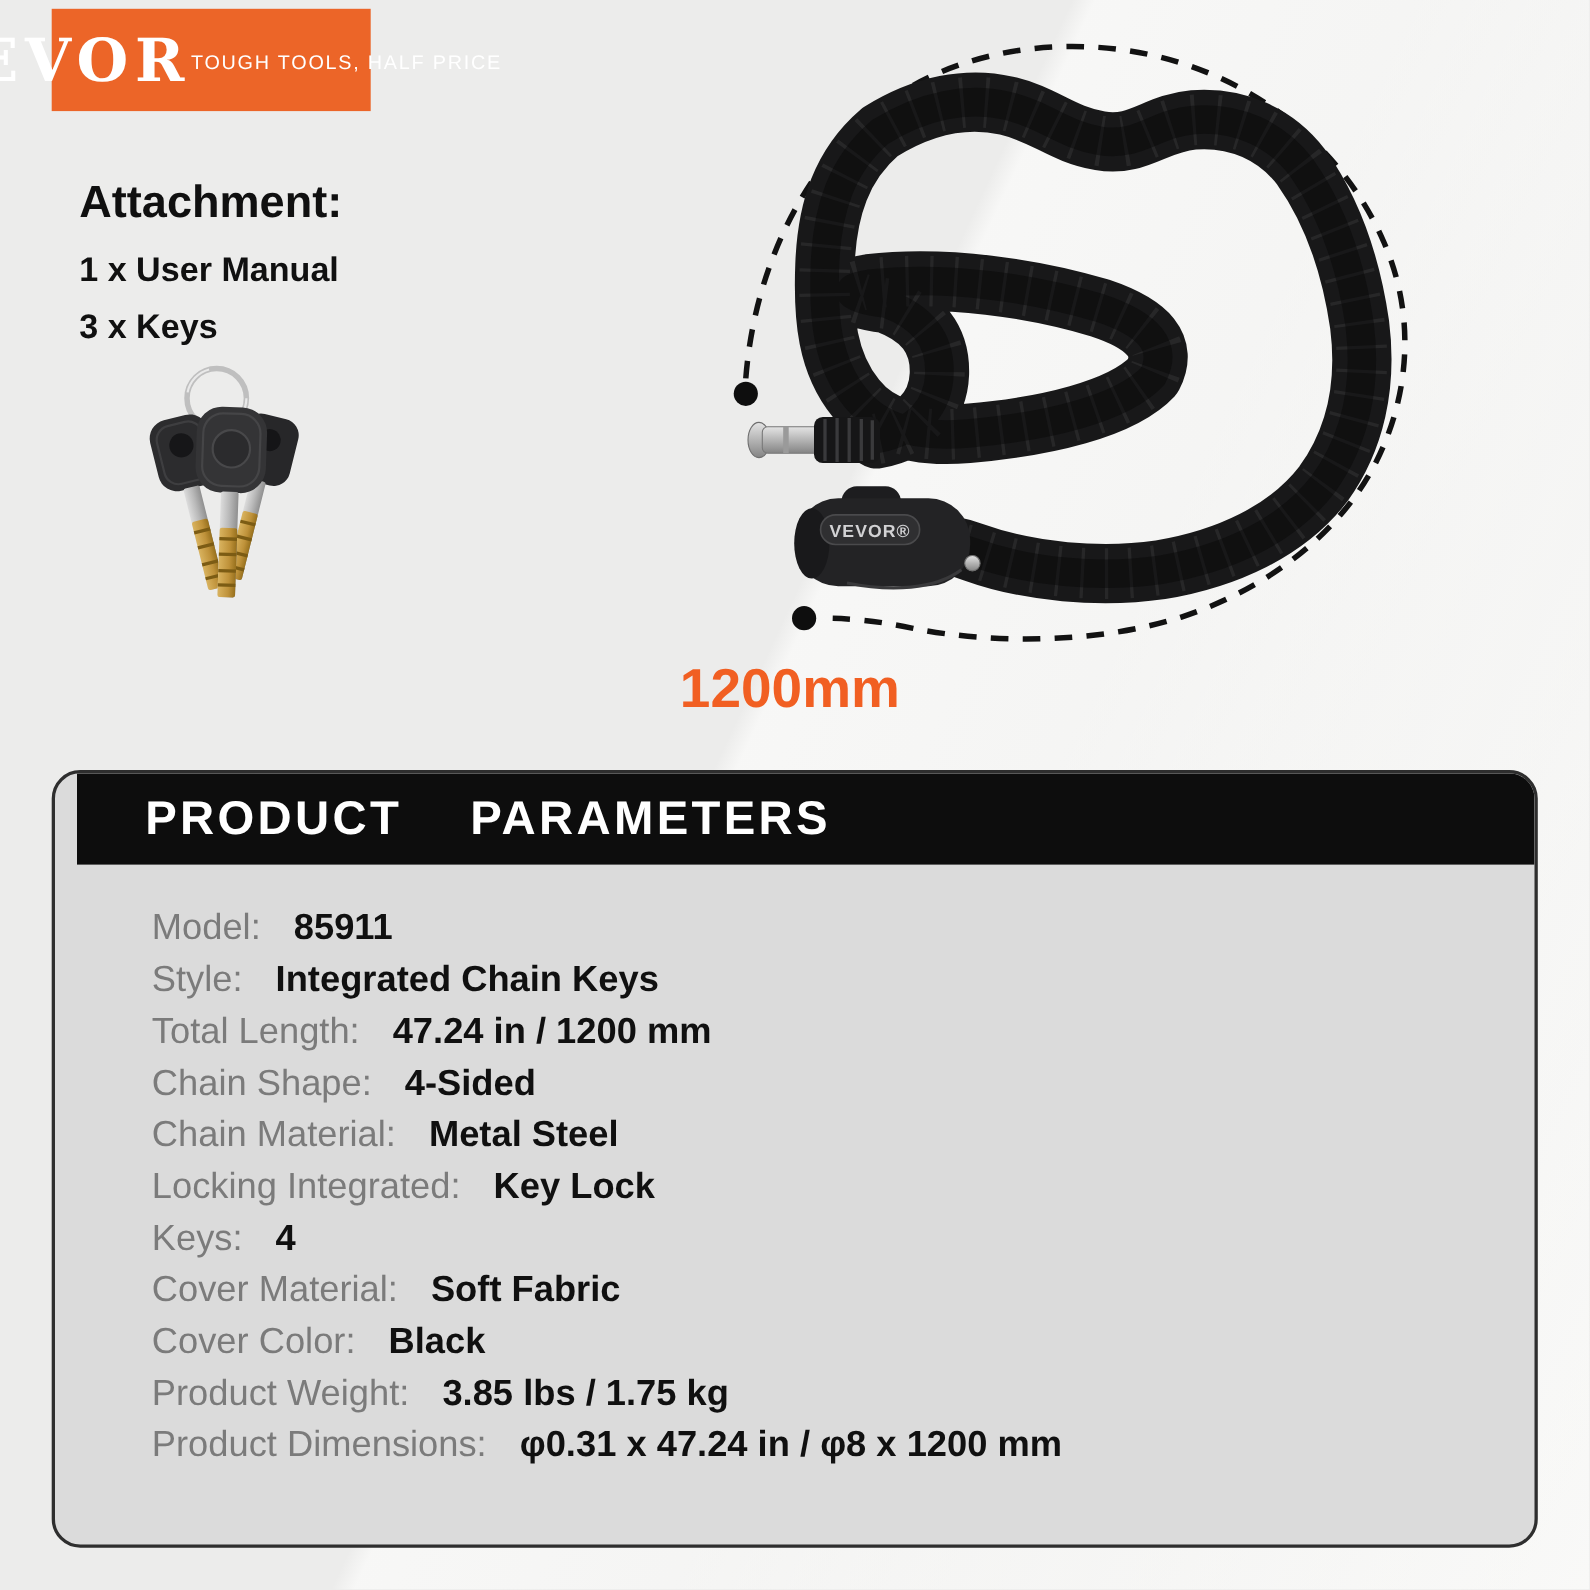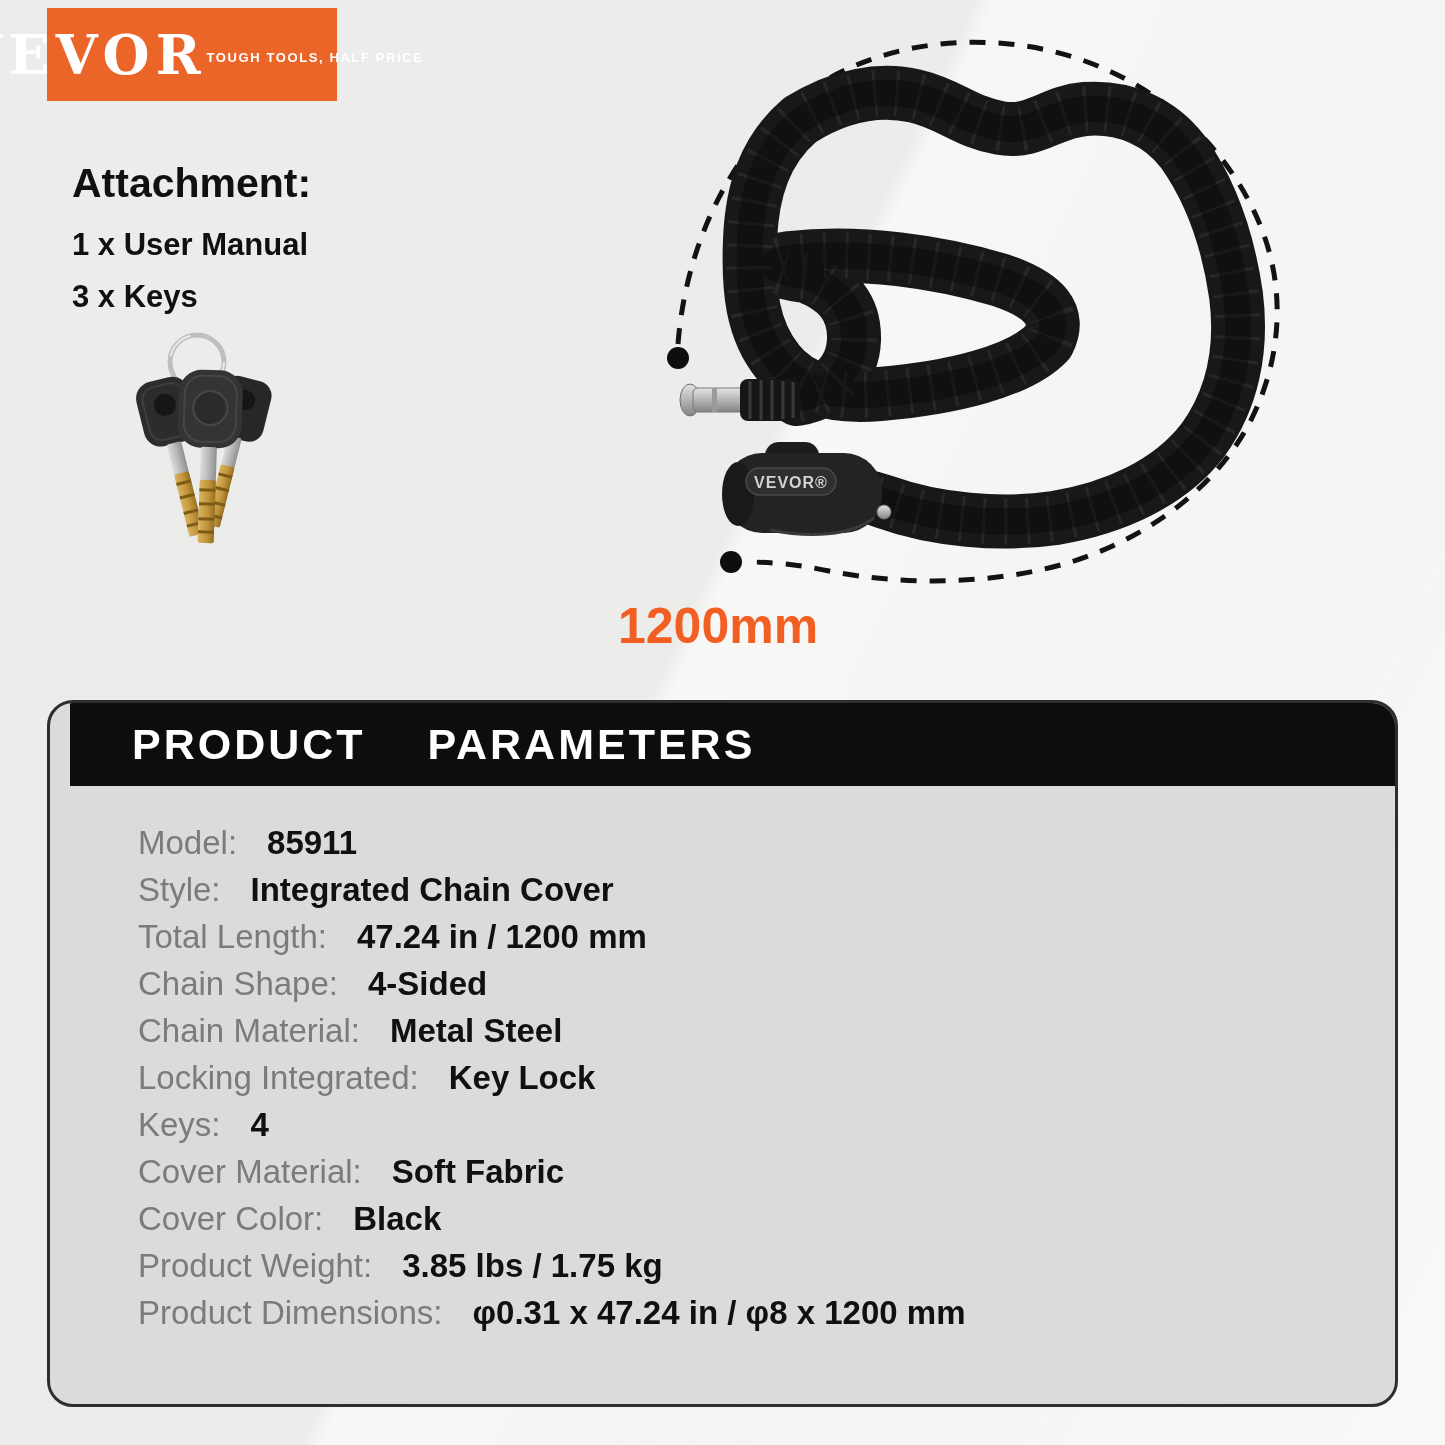--- a/index.html
+++ b/index.html
@@ -10,21 +10,21 @@
   }
   .sheen{position:absolute;inset:0;pointer-events:none;}
   .sheen-a{background:linear-gradient(295deg, rgba(253,253,252,0.95) 0%, rgba(253,253,252,0) 40%);}
   .sheen-b{background:linear-gradient(115deg, rgba(250,250,249,0) 46%, rgba(251,251,250,0.75) 47%, rgba(243,243,241,0.35) 100%);}
 
   
   .logo{position:absolute;left:47px;top:8px;width:290px;height:93px;background:#EC6528;
         display:flex;flex-direction:row;align-items:center;justify-content:center;}
   .logo-word{color:#ffffff;font-family:"DejaVu Serif",serif;font-weight:bold;font-size:54px;
              letter-spacing:6px;line-height:56px;}
-  .logo-tag{color:#ffffff;font-size:13px;font-weight:bold;letter-spacing:1.6px;margin-top:5px;white-space:pre;}
+  .logo-tag{color:#ffffff;font-size:18px;font-weight:normal;letter-spacing:1.6px;margin-top:5px;white-space:pre;}
 
   
   .attachment{position:absolute;left:72px;top:160px;color:#101010;}
   .attachment-heading{font-size:41px;font-weight:bold;margin-bottom:12px;}
   .attachment-item{font-size:31px;font-weight:bold;line-height:52px;}
 
   
   .keys-svg{position:absolute;left:75px;top:322px;}
   .chain-svg{position:absolute;left:0;top:0;}
 
@@ -204,21 +204,21 @@
 </svg>
 
 <div class="dimension">1200mm</div>
 
 <div class="params-card">
   <div class="params-header">
     <span class="params-title">PRODUCT  PARAMETERS</span>
   </div>
   <div class="params-body">
     <div class="param-row"><span class="param-label">Model:</span><span class="param-value">85911</span></div>
-    <div class="param-row"><span class="param-label">Style:</span><span class="param-value">Integrated Chain Cover</span></div>
+    <div class="param-row"><span class="param-label">Style:</span><span class="param-value">Integrated Chain Keys</span></div>
     <div class="param-row"><span class="param-label">Total Length:</span><span class="param-value">47.24 in / 1200 mm</span></div>
     <div class="param-row"><span class="param-label">Chain Shape:</span><span class="param-value">4-Sided</span></div>
     <div class="param-row"><span class="param-label">Chain Material:</span><span class="param-value">Metal Steel</span></div>
     <div class="param-row"><span class="param-label">Locking Integrated:</span><span class="param-value">Key Lock</span></div>
     <div class="param-row"><span class="param-label">Keys:</span><span class="param-value">4</span></div>
     <div class="param-row"><span class="param-label">Cover Material:</span><span class="param-value">Soft Fabric</span></div>
     <div class="param-row"><span class="param-label">Cover Color:</span><span class="param-value">Black</span></div>
     <div class="param-row"><span class="param-label">Product Weight:</span><span class="param-value">3.85 lbs / 1.75 kg</span></div>
     <div class="param-row"><span class="param-label">Product Dimensions:</span><span class="param-value">φ0.31 x 47.24 in / φ8 x 1200 mm</span></div>
   </div>

